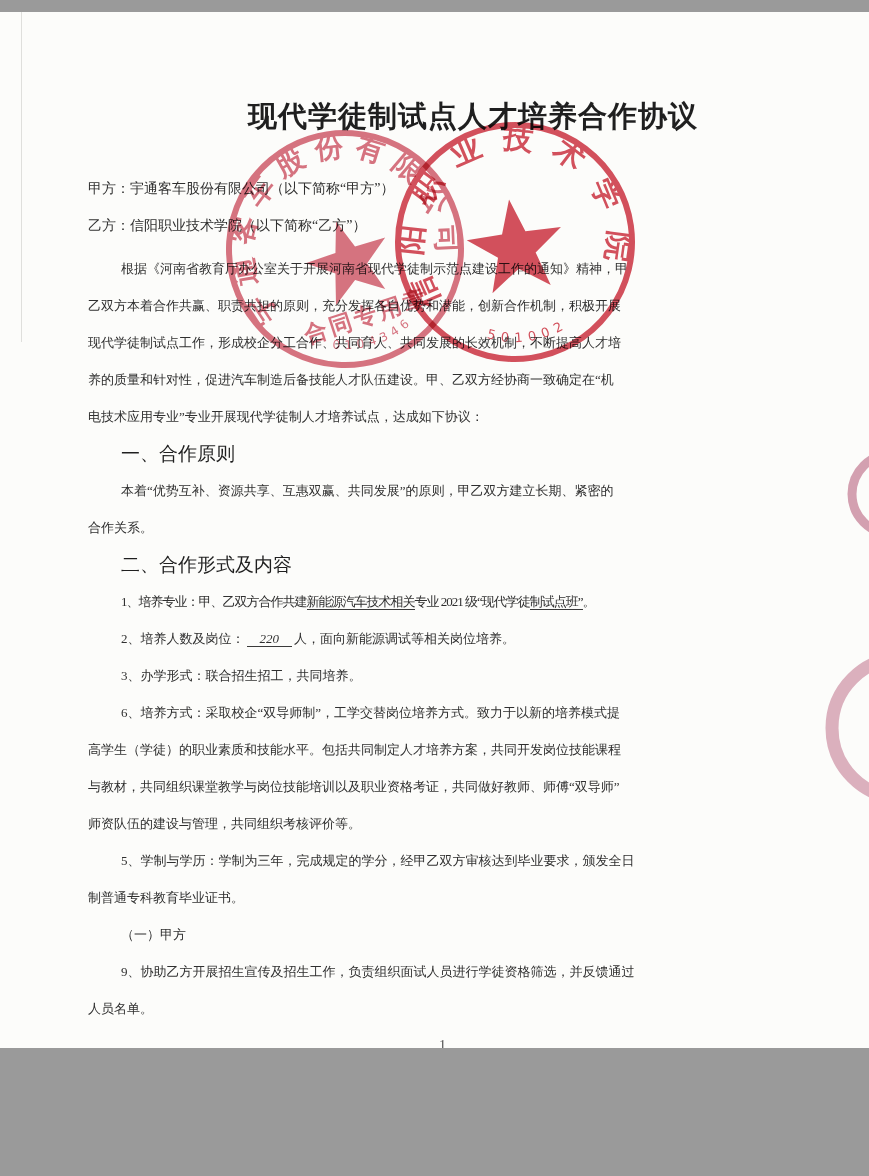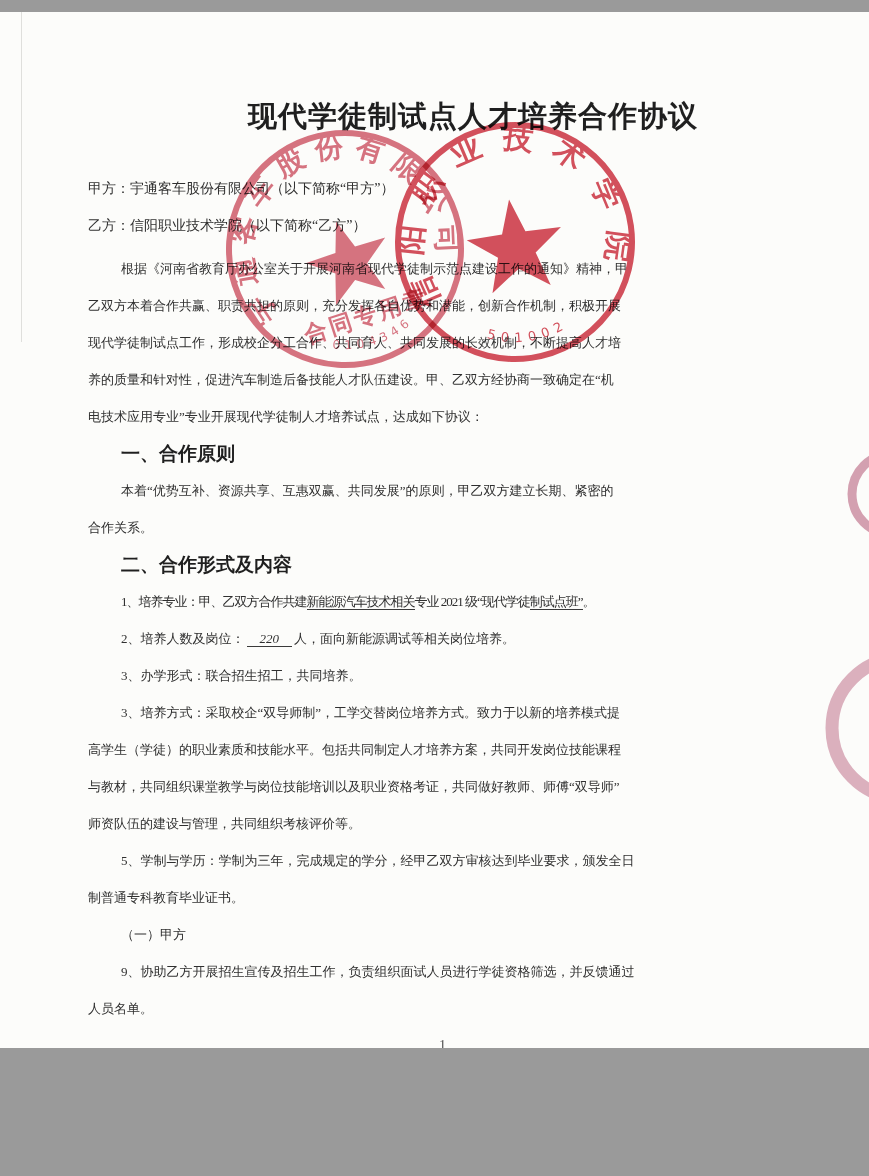--- a/index.html
+++ b/index.html
@@ -37,21 +37,21 @@
     line-height:37px;
     text-align:justify;
     word-break:break-all;
     white-space:pre-wrap;
   }
   .indent{text-indent:33px;}
   .sec-h{
     margin:0;
     font-size:19px;
     line-height:37px;
-    font-weight:bold;
+    font-weight:normal;
     padding-left:33px;
     color:#1f1f1f;
   }
   .squeeze{letter-spacing:-1px;}
   .u{border-bottom:1.5px solid #3a3a3a;font-family:Liberation Serif, serif;}
   .u-num{border-bottom:1.5px solid #3a3a3a;padding:0 13px;margin:0 2px;font-style:italic;}
   .intro-first{margin-top:6px;}
   .page-num{
     margin:8px 0 0 0;
     text-align:center;
@@ -101,21 +101,21 @@
     <p class="body-p indent">本着“优势互补、资源共享、互惠双赢、共同发展”的原则，甲乙双方建立长期、紧密的
 合作关系。</p>
 
     <h2 class="sec-h">二、合作形式及内容</h2>
 
     <p class="body-p indent squeeze"><span>1、培养专业：甲、乙双方合作共建</span><span class="u">新能源汽车技术相关</span><span>专业 2021 级“现代学徒</span><span class="u">制试点班”</span><span>。</span></p>
 
     <p class="body-p indent"><span>2、培养人数及岗位：</span><span class="u-num">220</span><span>人，面向新能源调试等相关岗位培养。</span></p>
 
     <p class="body-p indent">3、办学形式：联合招生招工，共同培养。</p>
-    <p class="body-p indent">3、培养方式：采取校企“双导师制”，工学交替岗位培养方式。致力于以新的培养模式提
+    <p class="body-p indent">6、培养方式：采取校企“双导师制”，工学交替岗位培养方式。致力于以新的培养模式提
 高学生（学徒）的职业素质和技能水平。包括共同制定人才培养方案，共同开发岗位技能课程
 与教材，共同组织课堂教学与岗位技能培训以及职业资格考证，共同做好教师、师傅“双导师”
 师资队伍的建设与管理，共同组织考核评价等。</p>
     <p class="body-p indent">5、学制与学历：学制为三年，完成规定的学分，经甲乙双方审核达到毕业要求，颁发全日
 制普通专科教育毕业证书。</p>
 
     <p class="body-p indent">（一）甲方</p>
     <p class="body-p indent">9、协助乙方开展招生宣传及招生工作，负责组织面试人员进行学徒资格筛选，并反馈通过
 人员名单。</p>
 

